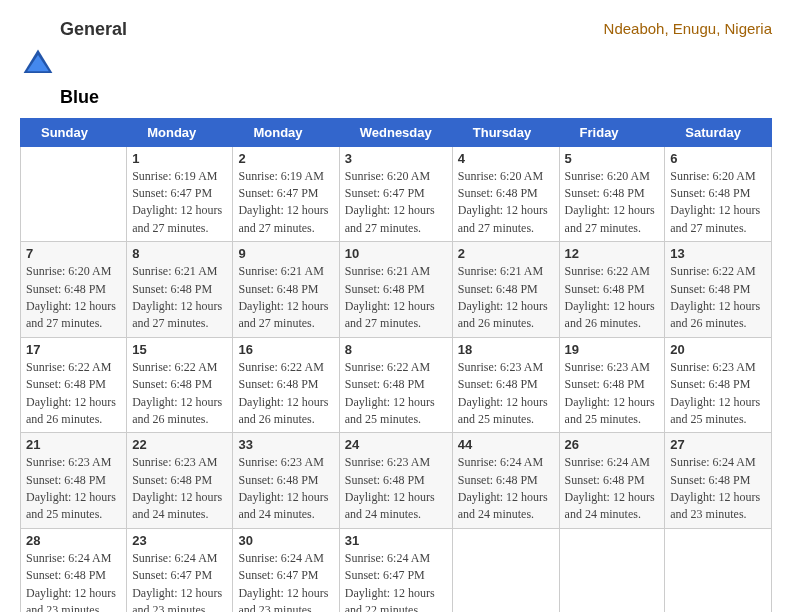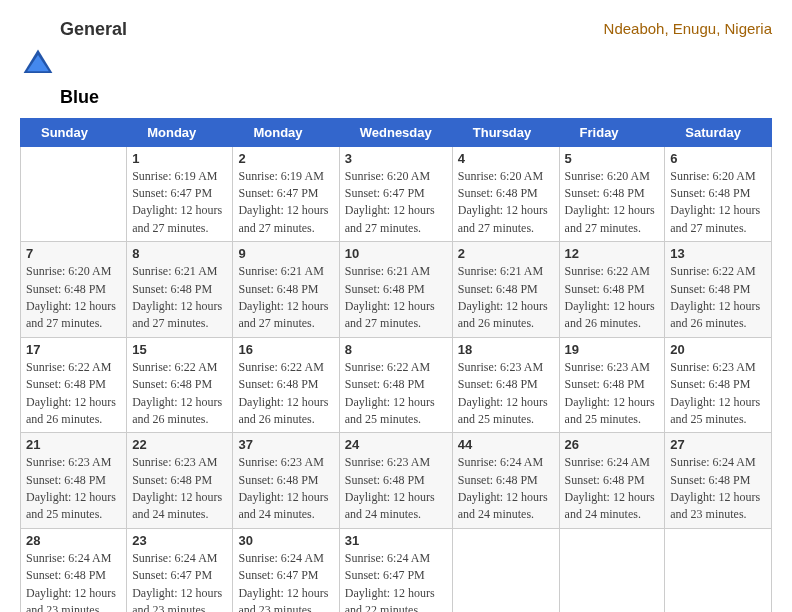--- a/index.html
+++ b/index.html
@@ -212,21 +212,21 @@
       <tr>
         <td>
           <span class="day-number">21</span>
           <div class="day-info"><span>Sunrise: 6:23 AM</span><br><span>Sunset: 6:48 PM</span><br><span>Daylight: 12 hours</span><br><span>and 25 minutes.</span></div>
         </td>
         <td>
           <span class="day-number">22</span>
           <div class="day-info"><span>Sunrise: 6:23 AM</span><br><span>Sunset: 6:48 PM</span><br><span>Daylight: 12 hours</span><br><span>and 24 minutes.</span></div>
         </td>
         <td>
-          <span class="day-number">37</span>
+          <span class="day-number">33</span>
           <div class="day-info"><span>Sunrise: 6:23 AM</span><br><span>Sunset: 6:48 PM</span><br><span>Daylight: 12 hours</span><br><span>and 24 minutes.</span></div>
         </td>
         <td>
           <span class="day-number">24</span>
           <div class="day-info"><span>Sunrise: 6:23 AM</span><br><span>Sunset: 6:48 PM</span><br><span>Daylight: 12 hours</span><br><span>and 24 minutes.</span></div>
         </td>
         <td>
           <span class="day-number">44</span>
           <div class="day-info"><span>Sunrise: 6:24 AM</span><br><span>Sunset: 6:48 PM</span><br><span>Daylight: 12 hours</span><br><span>and 24 minutes.</span></div>
         </td>

